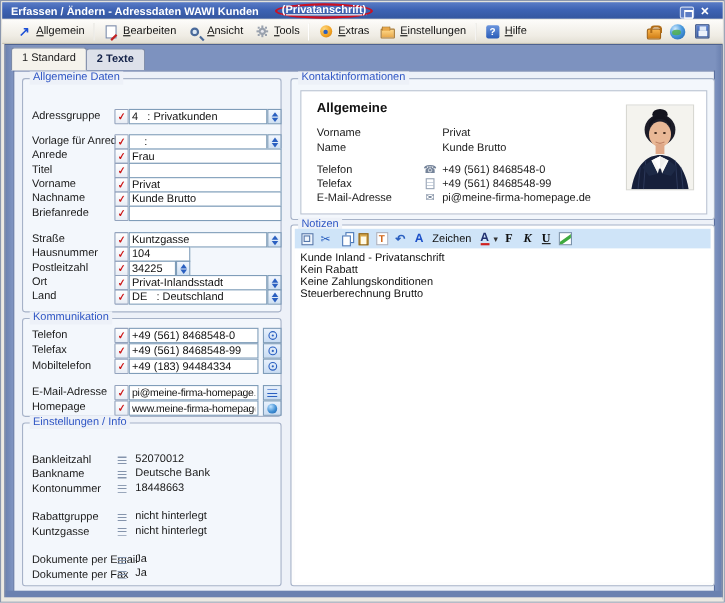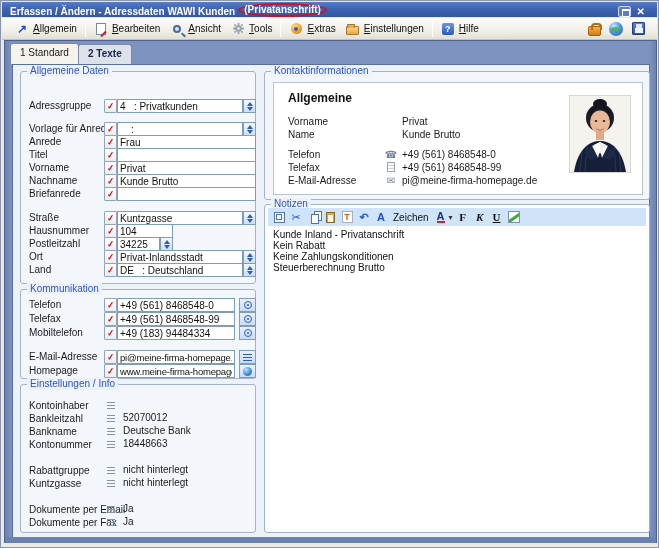--- a/index.html
+++ b/index.html
@@ -4,21 +4,21 @@
 <style>
   html,body{margin:0;padding:0;background:#ffffff;}
   body{width:659px;height:548px;position:relative;font-family:"Liberation Sans",sans-serif;overflow:hidden;}
   *{box-sizing:border-box;}
   .window{position:absolute;inset:0;border:1px solid #8a96ad;background:#ece9e2;}
   
   .titlebar{position:absolute;left:1px;top:1px;right:1px;height:15px;
     background:linear-gradient(#5a7cc6,#3e63b4 45%,#35579f);display:flex;align-items:flex-end;
     color:#fff;font-size:10px;font-weight:bold;padding:0 12px 0 8px;}
   .title-main{white-space:pre;}
-  .title-hl{display:inline-block;border:2px solid #cc1122;border-radius:50%;padding:0 4px;margin-left:3px;line-height:10px;}
+  .title-hl{display:inline-block;border:2px solid #cc1122;border-radius:50%;padding:0 4px;margin-left:15px;line-height:10px;text-decoration:underline;}
   .tb-btns{margin-left:auto;display:flex;align-items:center;gap:6px;}
   .btn-restore{width:13px;height:11px;border:1px solid #cdd9f0;background:#5b7cc4;border-radius:2px;position:relative;}
   .btn-restore::after{content:"";position:absolute;left:3px;top:2px;width:6px;height:5px;border:1px solid #fff;border-top-width:2px;}
   .btn-close{color:#fff;font-size:10px;font-weight:bold;line-height:11px;}
   
   .menubar{position:absolute;left:1px;top:17px;right:1px;height:22px;
     background:linear-gradient(#fdfcfa,#efece4 70%,#e3dfd4);border-bottom:1px solid #c6c2b4;
     display:flex;align-items:center;padding:0 8px;}
   .mi{display:flex;align-items:center;gap:4px;padding:2px 5px;font-size:10px;color:#111;cursor:default;}
   .mi .accel{line-height:12px;}
@@ -369,25 +369,20 @@
           <input class="inp tight" style="left: 96px; width: 118px;" value="www.meine-firma-homepage.de">
           <span class="actbtn" style="left:218px">
               <span class="miniglobe"></span>
             </span>
         </div>
       </div>
 
       <div class="grp" style="left:7px;top:319px;width:236px;height:149px">
         <span class="grp-title">Einstellungen / Info</span>
 
-        <div class="row" style="top:14px">
-          <span class="lbl">Kontoinhaber</span>
-          <span class="eq" style="left:86px"></span>
-          <span class="val" style="left:102px"></span>
-        </div>
         <div class="row" style="top:27px">
           <span class="lbl">Bankleitzahl</span>
           <span class="eq" style="left:86px"></span>
           <span class="val" style="left:102px">52070012</span>
         </div>
         <div class="row" style="top:40px">
           <span class="lbl">Bankname</span>
           <span class="eq" style="left:86px"></span>
           <span class="val" style="left:102px">Deutsche Bank</span>
         </div>

